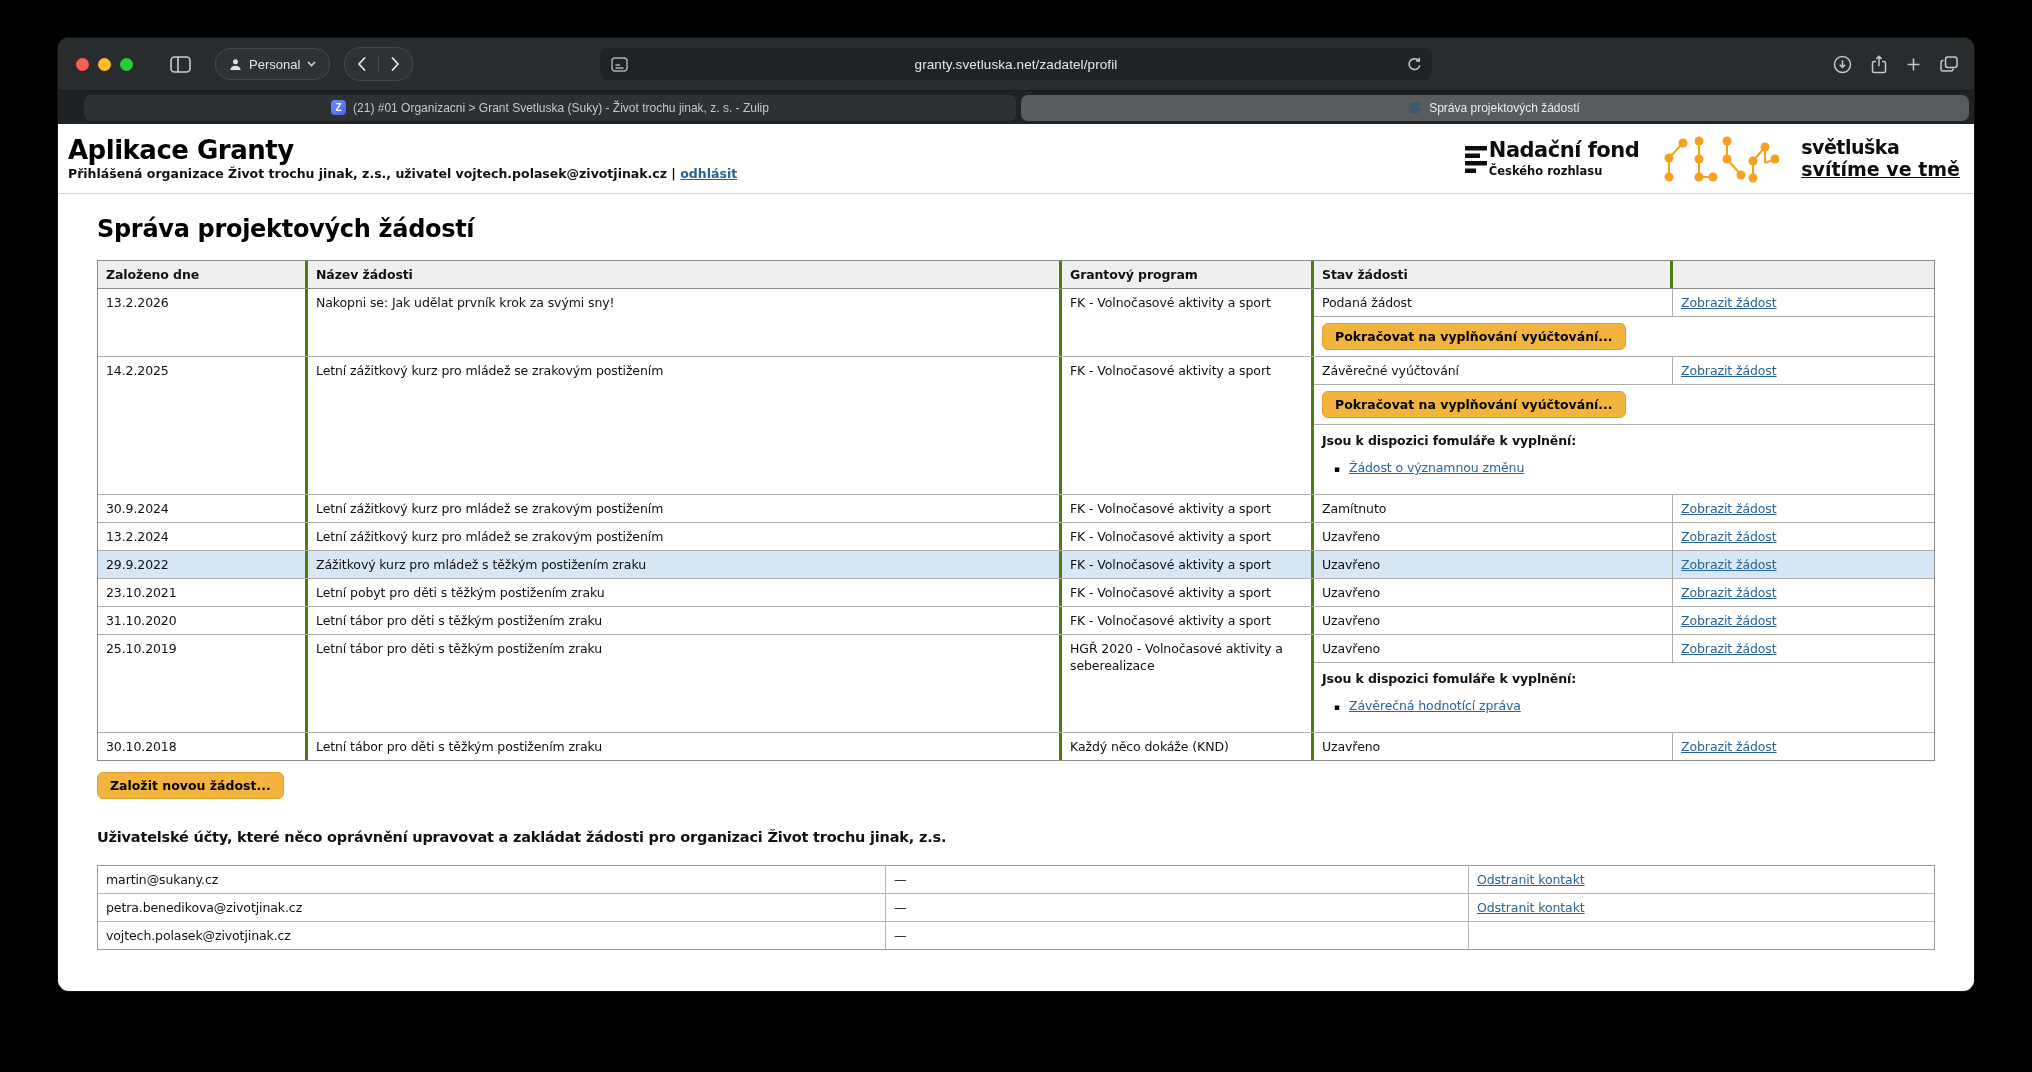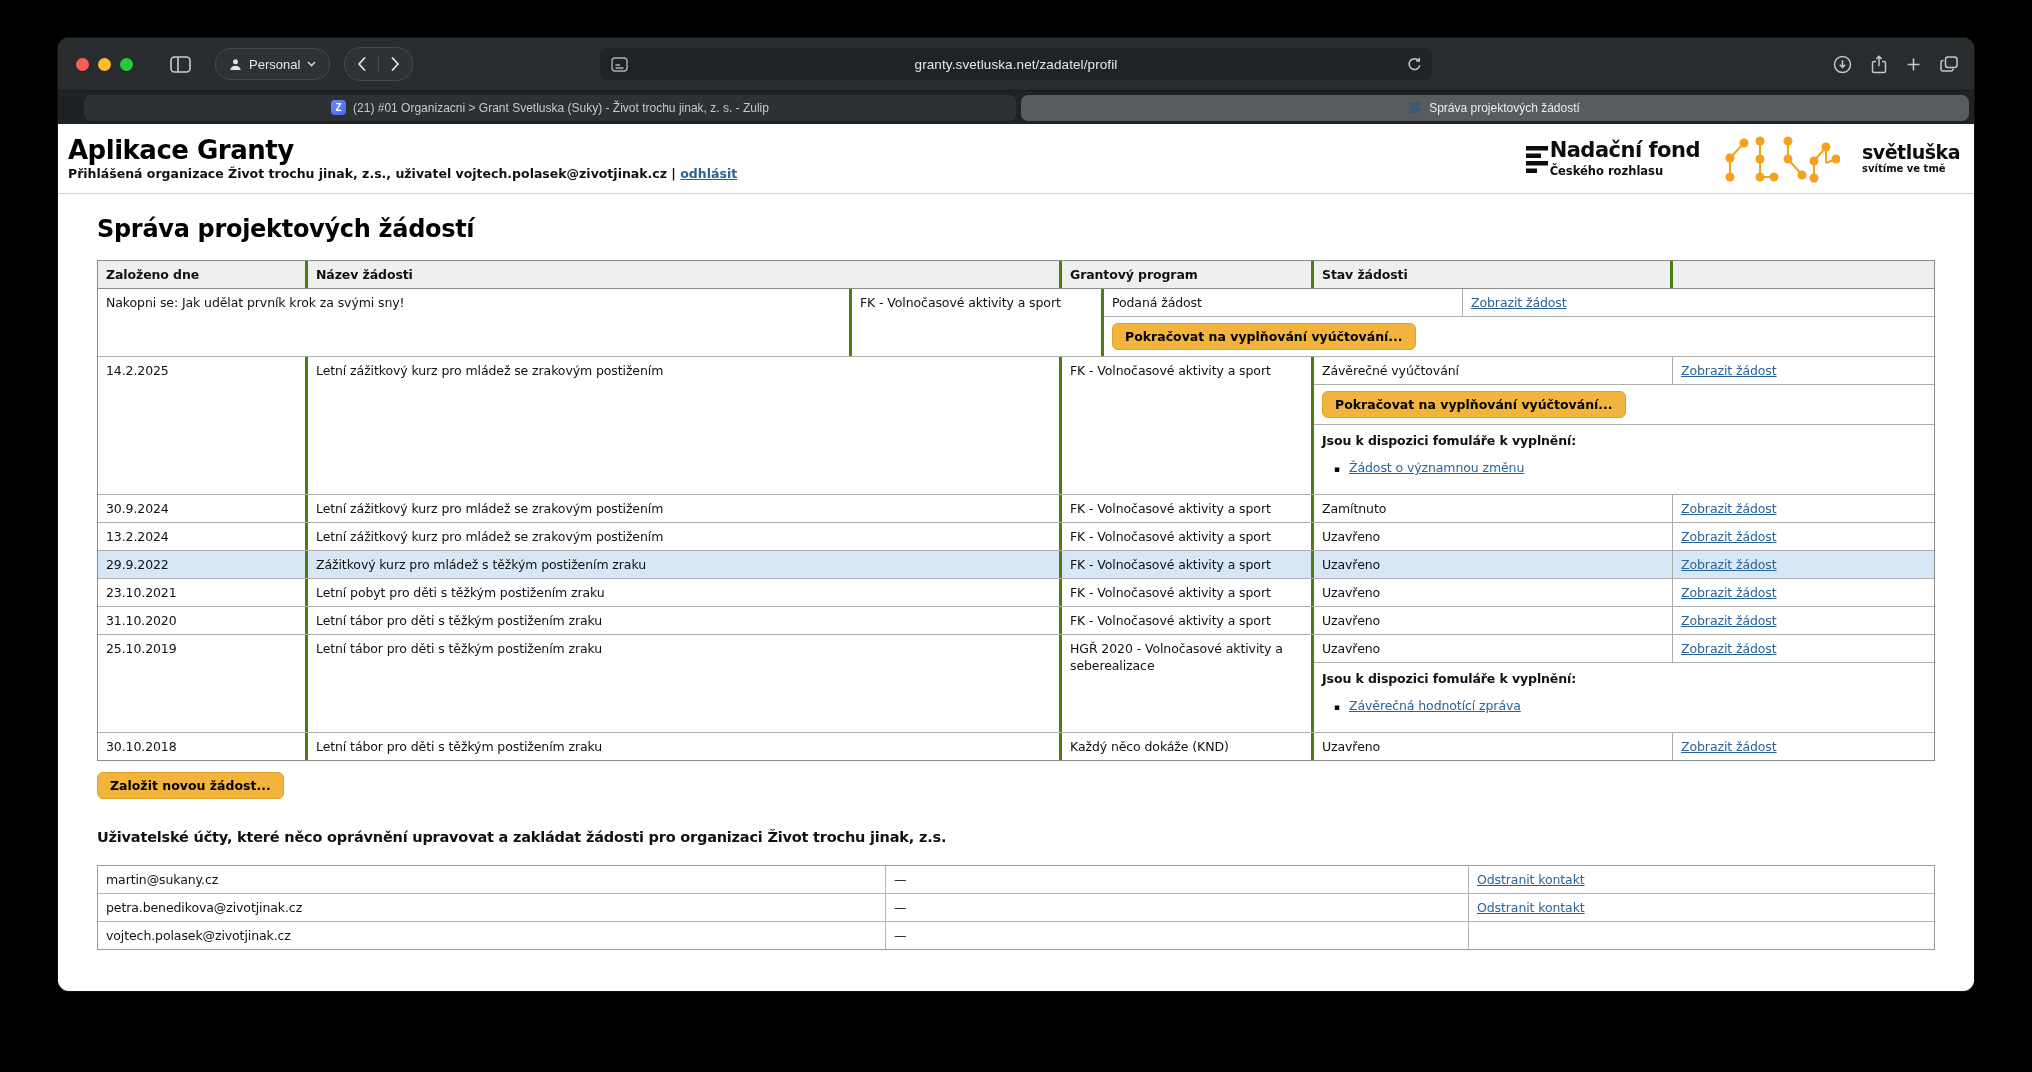--- a/index.html
+++ b/index.html
@@ -34,21 +34,21 @@
   .content{height:868px;background:#fff;color:#111;font-family:"DejaVu Sans",sans-serif;}
   .site-header{height:70px;padding:0 10px;border-bottom:1px solid #d2d2d2;display:flex;align-items:center;box-sizing:border-box;}
   .app-title{font-size:26px;font-weight:800;line-height:1.08;letter-spacing:-.5px;color:#000;}
   .subtitle{font-size:12.5px;font-weight:700;margin-top:2px;color:#111;}
   .lnk{color:#2a6497;text-decoration:underline;cursor:pointer;}
   .logos{margin-left:auto;display:flex;align-items:center;gap:22px;padding-right:4px;}
   .nf{display:flex;align-items:center;color:#0d0d0d;}
   .nf-txt .t1{font-size:21px;font-weight:800;letter-spacing:-.5px;line-height:1;}
   .nf-txt .t2{font-size:11.5px;font-weight:700;margin-top:3px;}
   .sv-txt .t1{font-size:19px;font-weight:800;letter-spacing:-.5px;line-height:1;color:#0d0d0d;}
-  .sv-txt .t2{font-size:10px;font-weight:700;margin-top:1px;color:#0d0d0d;}
+  .sv-txt .t2{font-size:19px;font-weight:700;margin-top:1px;color:#0d0d0d;text-decoration:underline;}
 
   .main{padding:0 39px;}
   .page-title{font-size:24px;font-weight:700;margin:21px 0 0;letter-spacing:-.3px;color:#000;}
   .overview{font-size:14px;font-weight:700;margin-top:24px;}
 
   
   .gtable{width:1838px;border:1px solid #8c8c8c;font-size:12.5px;letter-spacing:-.1px;box-sizing:border-box;margin-top:17px;}
   .t-head{display:flex;background:#efefef;font-weight:700;border-bottom:1px solid #8c8c8c;}
   .t-head .c{background:#efefef;}
   .t-row{display:flex;border-bottom:1px solid #adadad;}
@@ -260,20 +260,21 @@
       <div class="gtable">
         <div class="t-head">
           <div class="c c1">Založeno dne</div>
           <div class="c c2">Název žádosti</div>
           <div class="c c3">Grantový program</div>
           <div class="c hc4">Stav žádosti</div>
           <div class="c hc5"></div>
         </div>
         <div id="app-rows">
             <div class="t-row">
+              <div class="c c1">13.2.2026</div>
               <div class="c c2">Nakopni se: Jak udělat prvník krok za svými sny!</div>
               <div class="c c3">FK - Volnočasové aktivity a sport</div>
               <div class="cr">
                 <div class="sub1">
                   <div class="status">Podaná žádost</div>
                   <div class="action"><a class="lnk" href="#">Zobrazit žádost</a></div>
                 </div>
                 <div class="sub2"><button class="btn-amber">Pokračovat na vyplňování vyúčtování...</button></div>
               </div>
             </div>

